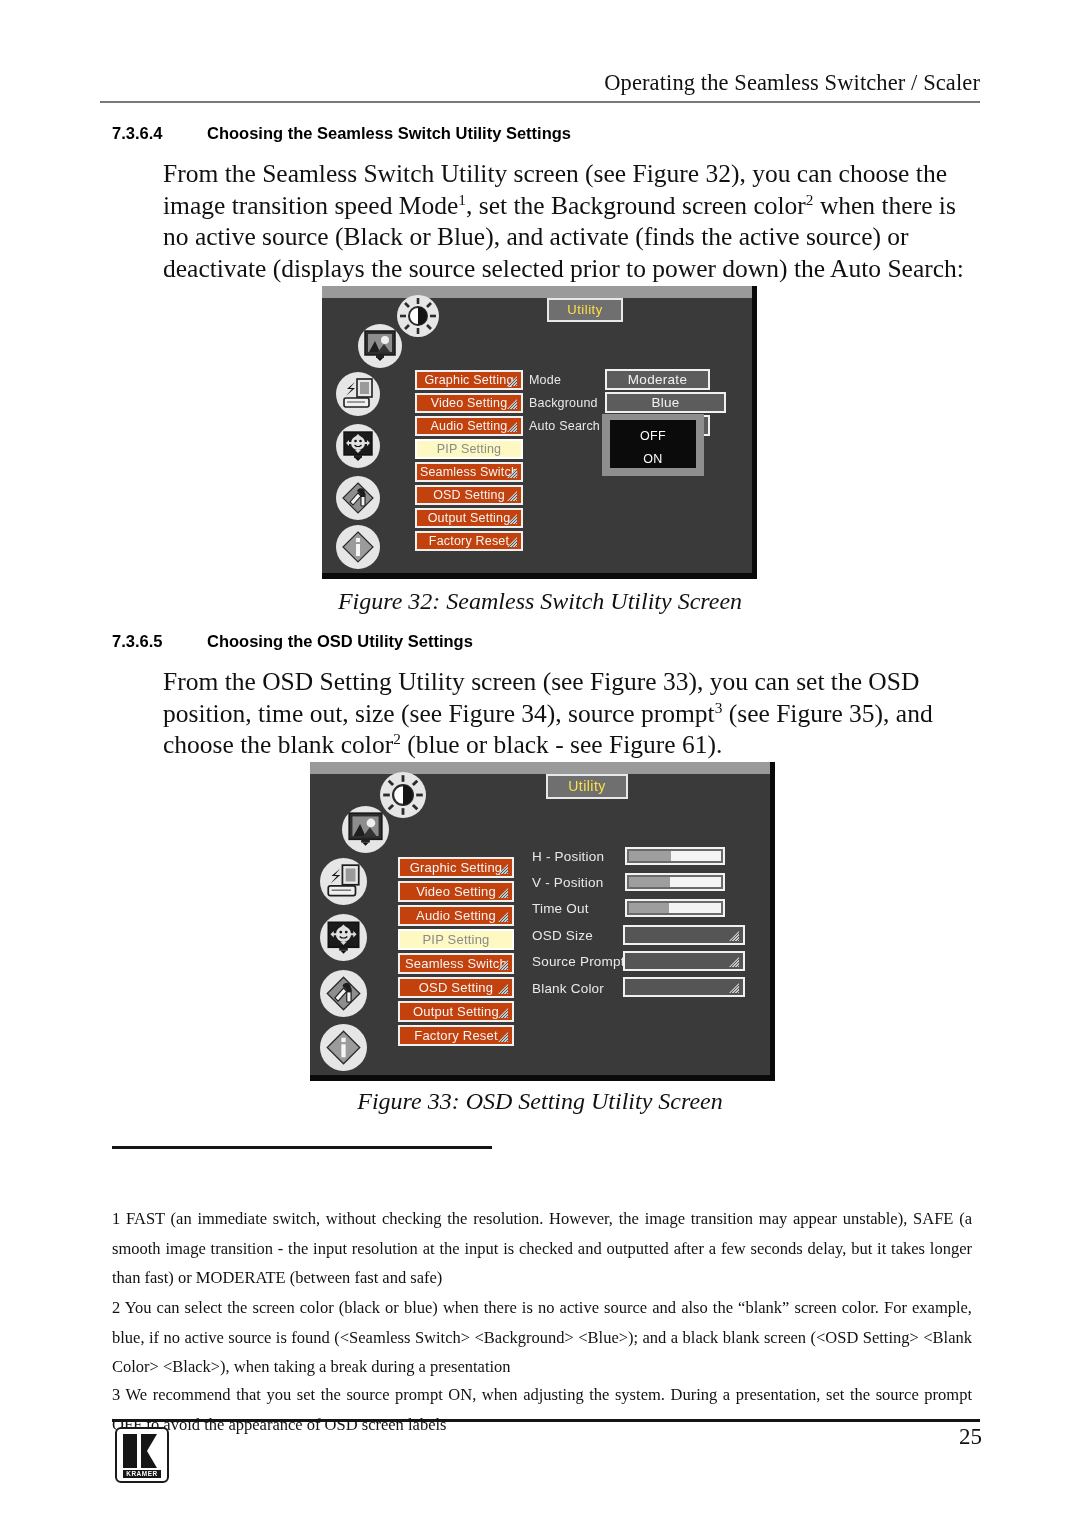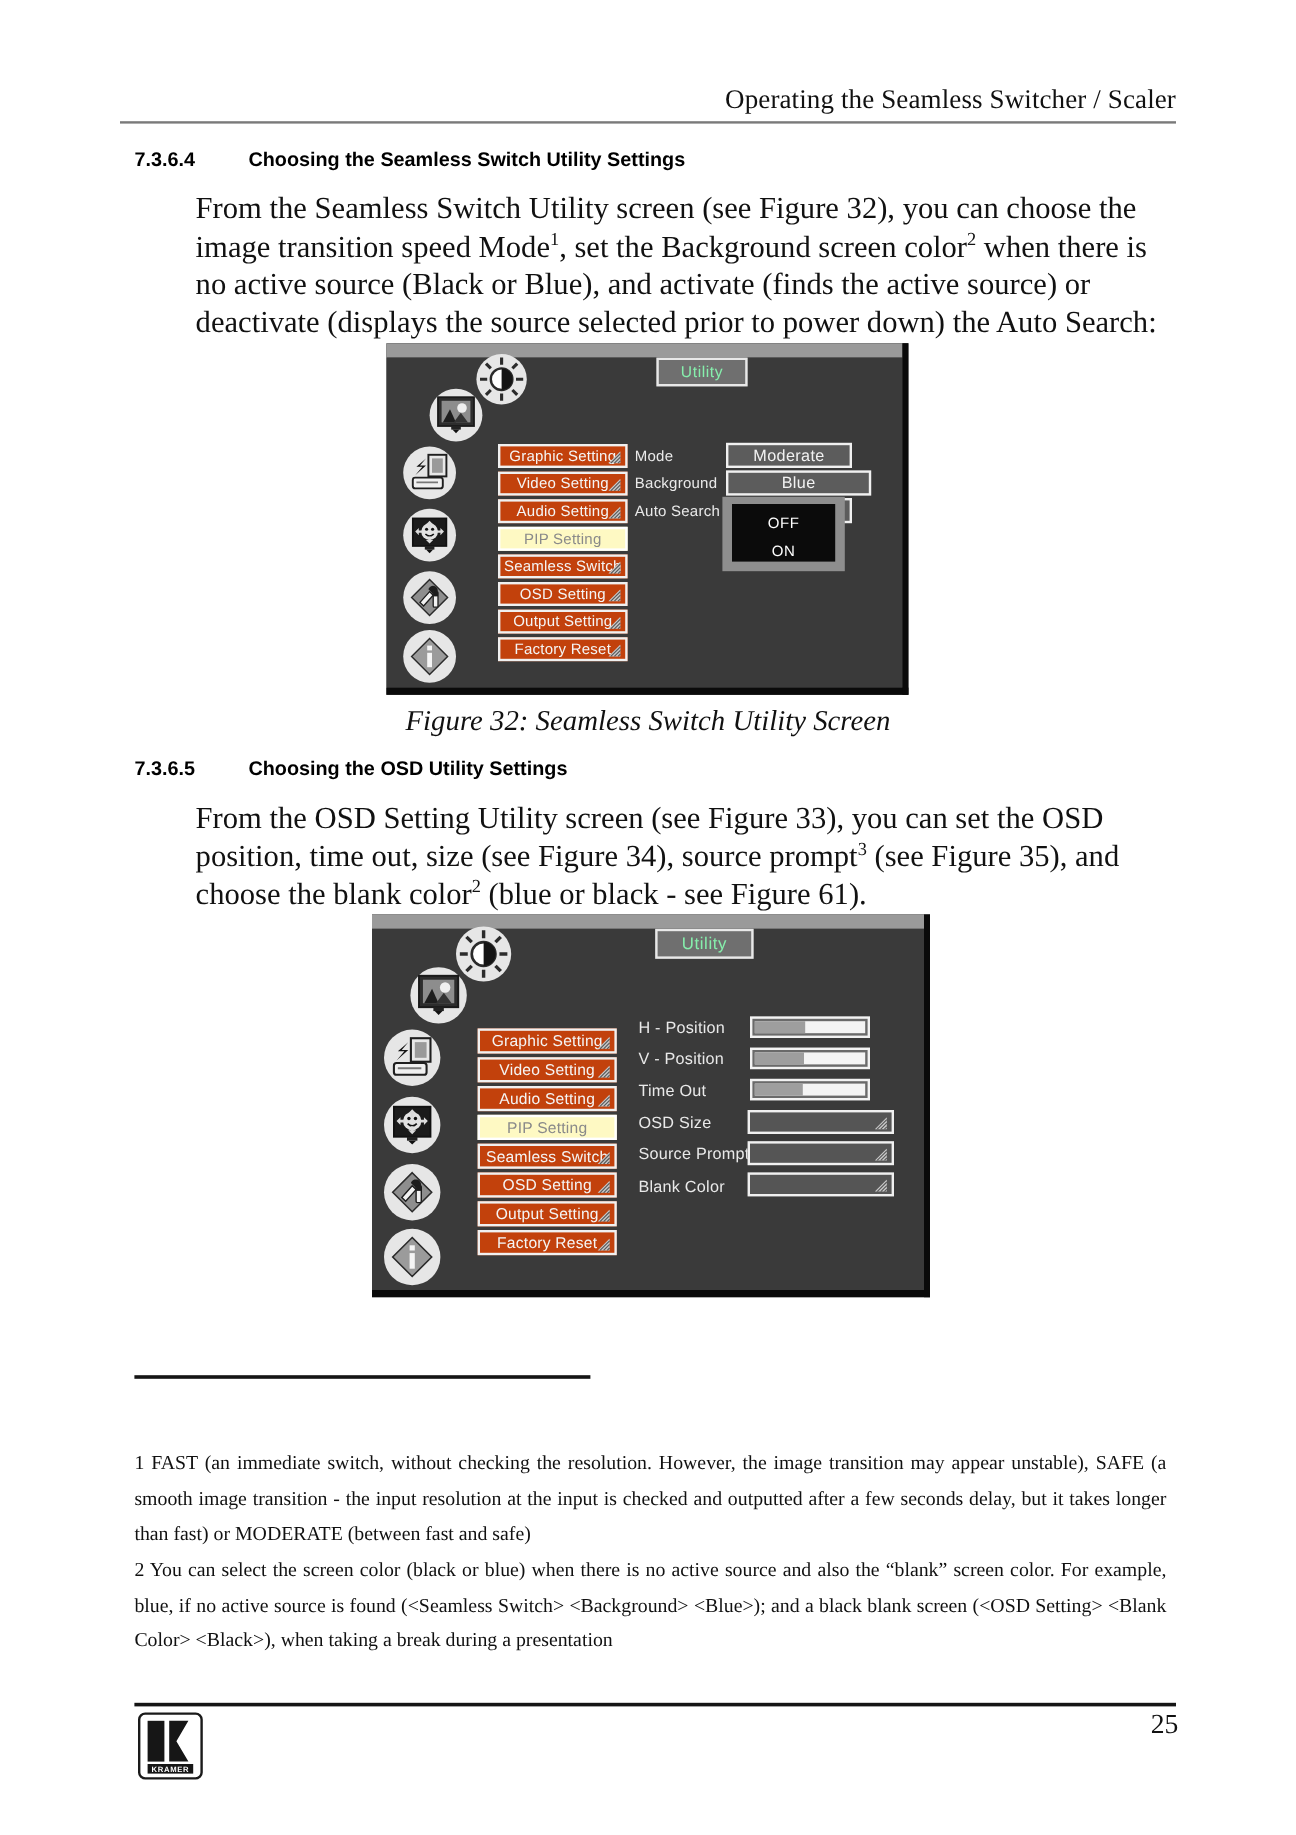--- a/index.html
+++ b/index.html
@@ -96,21 +96,21 @@
     left: 0; top: 12px;
     right: 0; bottom: 0;
     background: #3a3a3a;
   }
 
   
   .osd-title {
     position: absolute;
     background: #6f6f6f;
     border: 2px solid #e8e8e8;
-    color: #86efac;
+    color: #fde047;
     font-family: "Liberation Sans", "DejaVu Sans", sans-serif;
     text-align: center;
     line-height: 1;
     padding: 3px 0 4px 0;
     letter-spacing: 0.5px;
   }
 
   
   .rail-icon {
     position: absolute;
@@ -617,24 +617,26 @@
       <div class="empty-box" style="left:313px; top:203px; width:122px; height:20px;">
         <svg class="submenu-arrow" viewBox="0 0 12 11">
             <path d="M1 10 L11 0 L11 10 Z" fill="#c9c9c9"></path>
             <path d="M3 10 L11 2 M6 10 L11 5 M9 10 L11 8" stroke="#5a5a5a" stroke-width="1"></path>
           </svg>
       </div>
 
     </div>
   </div>
 
+  <div class="fig-caption" style="top:1088px;">Figure 33: OSD Setting Utility Screen</div>
 
   <div class="fn-rule"></div>
   <div class="footnote" style="top:1168px;">1 FAST (an immediate switch, without checking the resolution. However, the image transition may appear unstable), SAFE (a smooth image transition - the input resolution at the input is checked and outputted after a few seconds delay, but it takes longer than fast) or MODERATE (between fast and safe)</div>
   <div class="footnote" style="top:1257px;">2 You can select the screen color (black or blue) when there is no active source and also the “blank” screen color. For example, blue, if no active source is found (&lt;Seamless Switch&gt; &lt;Background&gt; &lt;Blue&gt;); and a black blank screen (&lt;OSD Setting&gt; &lt;Blank Color&gt; &lt;Black&gt;), when taking a break during a presentation</div>
+  <div class="footnote" style="top:1344px;">3 We recommend that you set the source prompt ON, when adjusting the system. During a presentation, set the source prompt OFF to avoid the appearance of OSD screen labels</div>
 
   <div class="foot-rule"></div>
   <div class="page-num">25</div>
   <div class="logo">
     <svg width="50" height="52" viewBox="0 0 50 52">
       <rect x="4" y="3" width="42" height="38" fill="#ffffff"></rect>
       <rect x="6" y="5" width="14" height="34" fill="#161616"></rect>
       <path d="M24 5 L40 5 L30 22 L40 39 L24 39 Z" fill="#161616"></path>
       <rect x="6" y="41" width="38" height="8" fill="#161616"></rect>
       <text x="25" y="47.4" font-family="Liberation Sans, sans-serif" font-size="6.4" font-weight="bold" fill="#ffffff" text-anchor="middle" letter-spacing="0.6">KRAMER</text>

